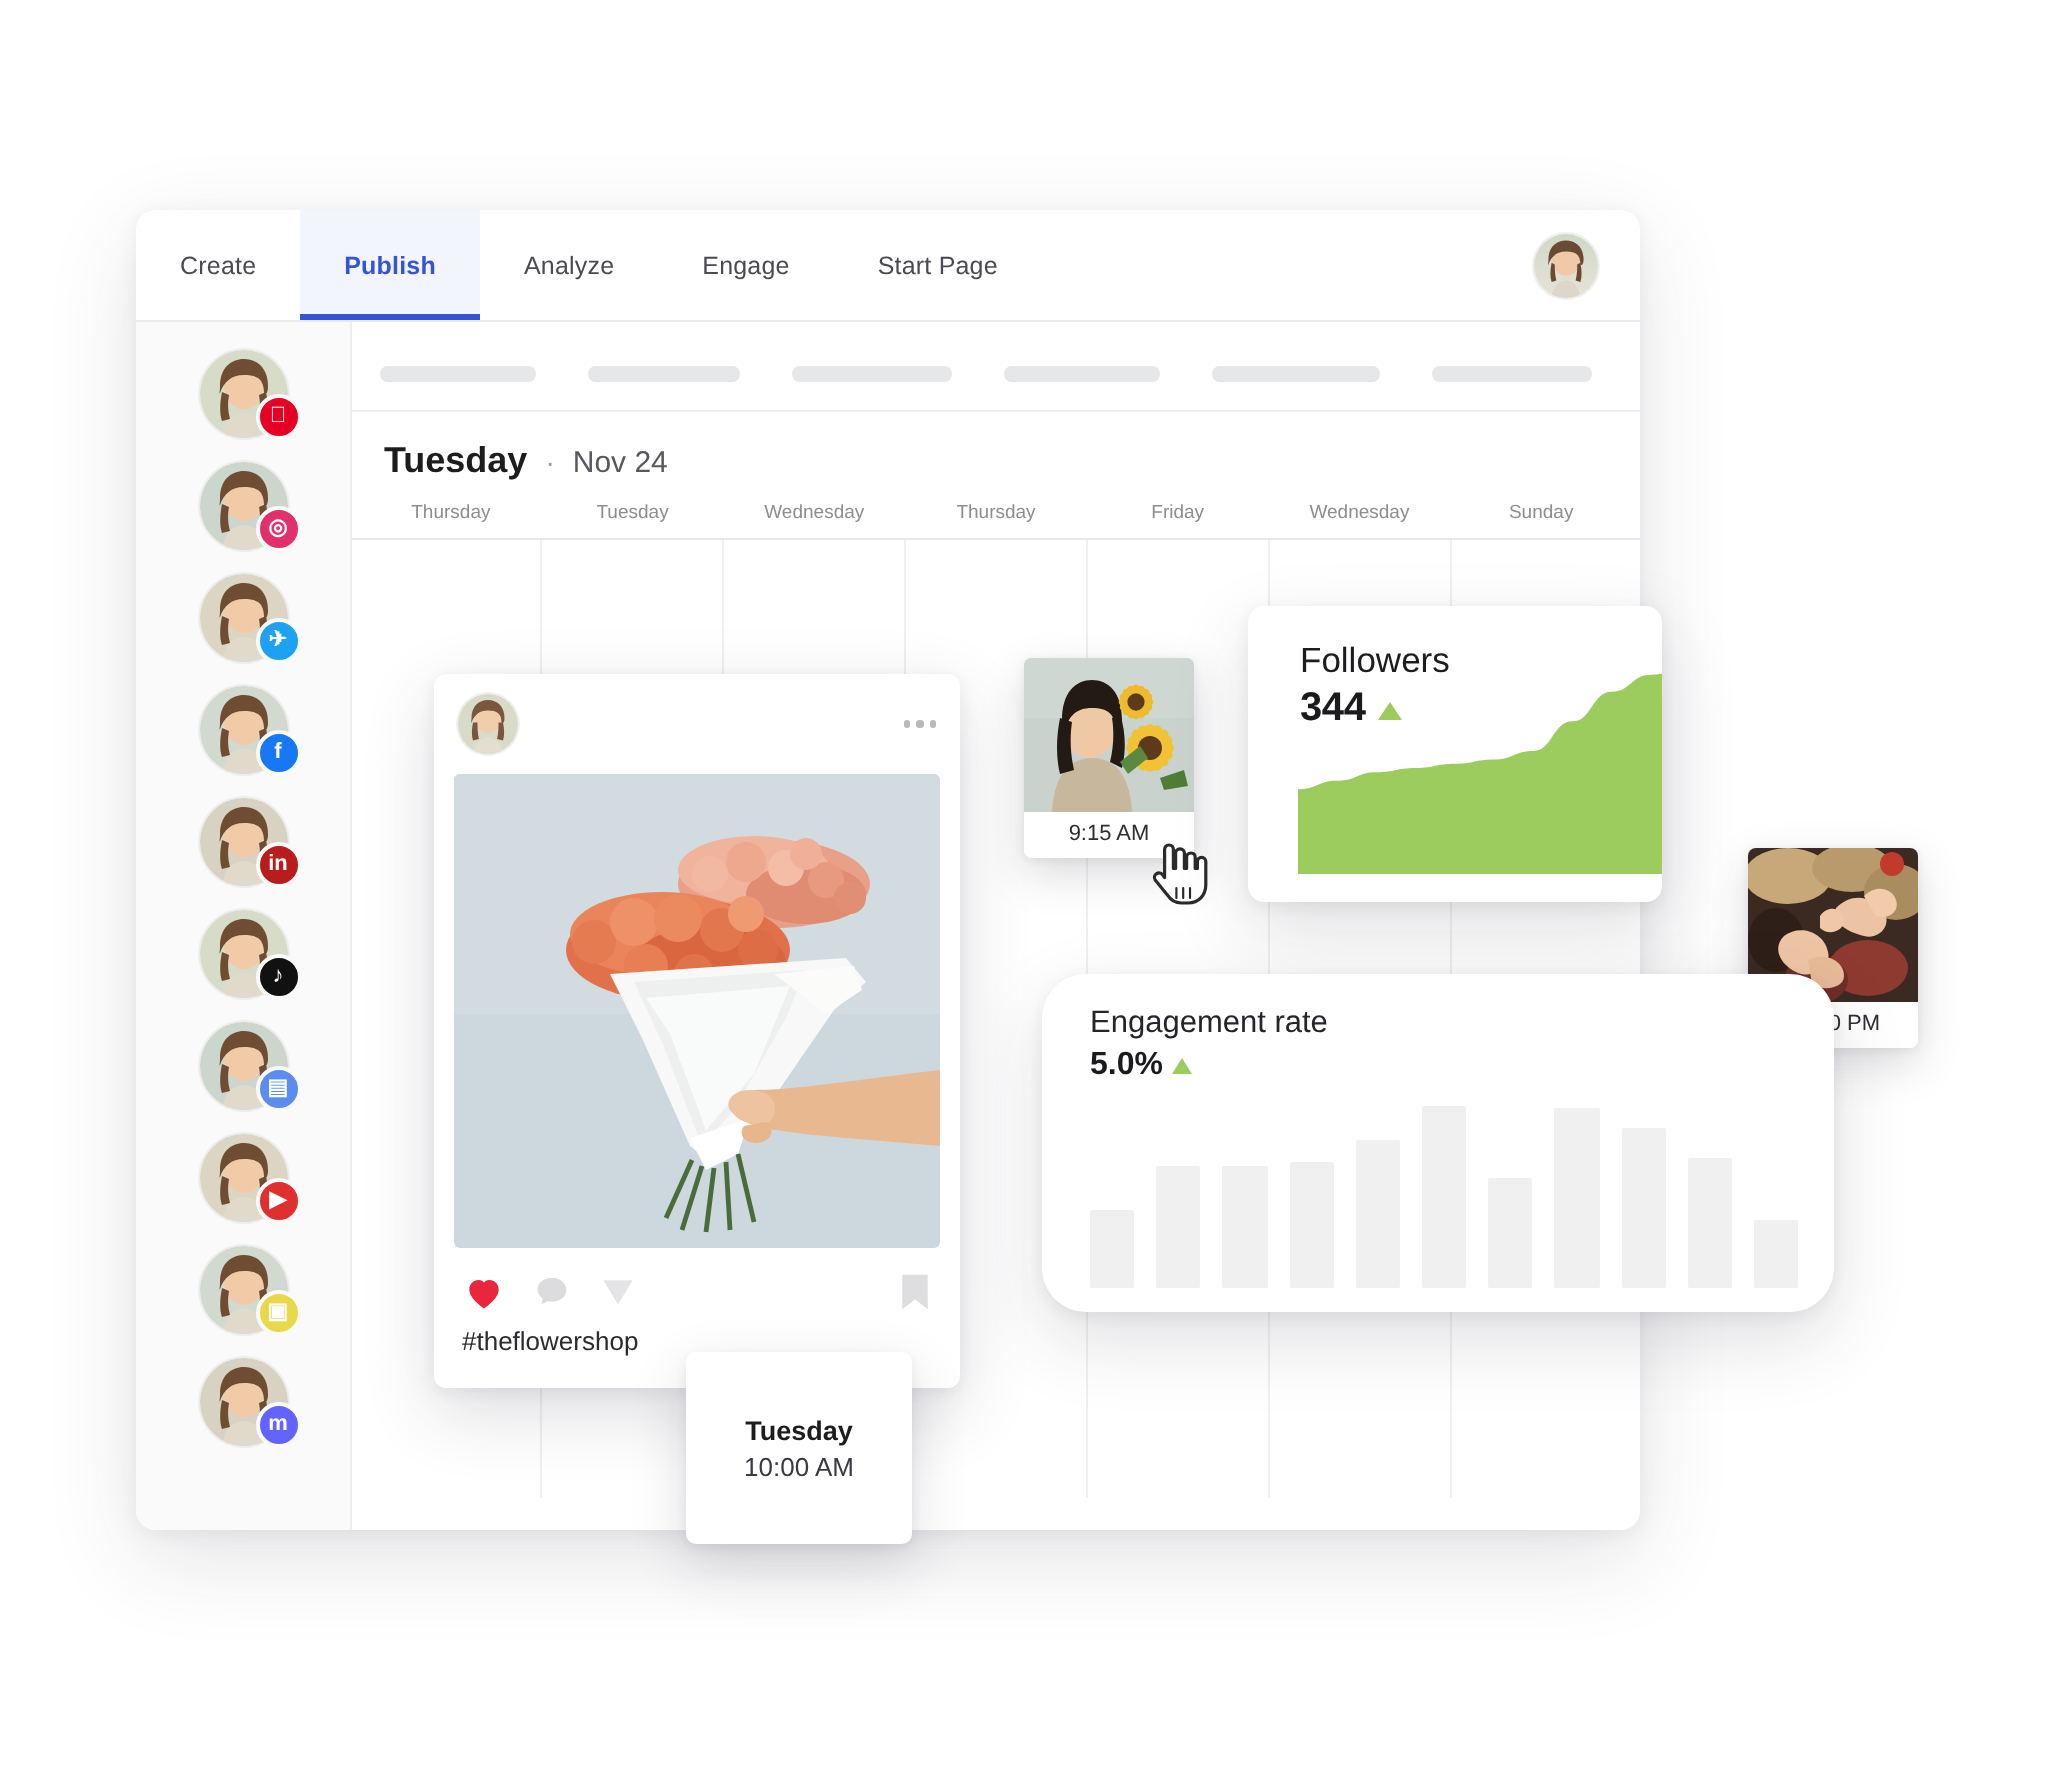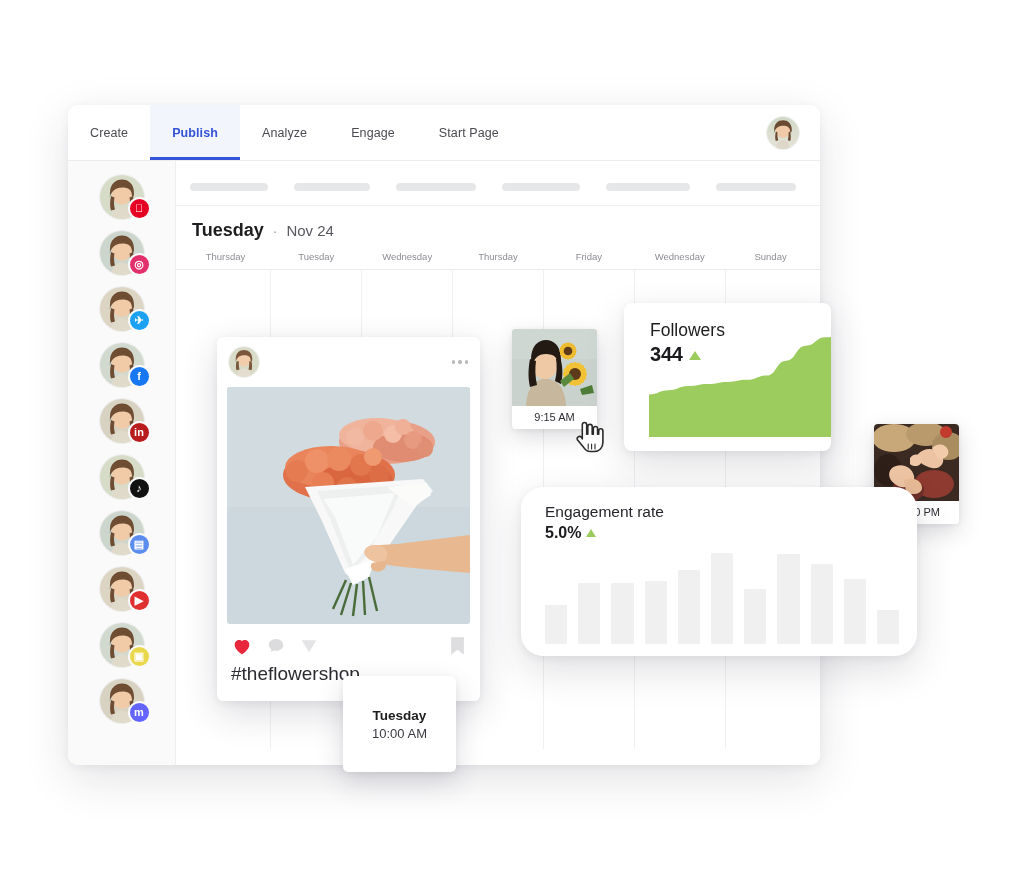--- a/index.html
+++ b/index.html
@@ -109,21 +109,21 @@
   .post-head { display: flex; align-items: center; padding: 10px 12px; }
   .post-head .pava {
     width: 30px; height: 30px; border-radius: 50%; overflow: hidden;
     box-shadow: 0 0 0 1px rgba(0,0,0,.06);
   }
   .dots { margin-left: auto; display: flex; gap: 3px; }
   .dots i { width: 3.5px; height: 3.5px; border-radius: 50%; background: #b9b9bd; display:block; }
   .post-img { margin: 0 10px; height: 237px; border-radius: 3px; overflow: hidden; position: relative; }
   .post-actions { display: flex; align-items: center; gap: 13px; padding: 11px 14px 6px 14px; }
   .post-actions .spacer { margin-left: auto; }
-  .post-cap { padding: 0 14px 16px 14px; font-size: 19px; color: #2a2a30; }
+  .post-cap { padding: 0 14px 16px 14px; font-size: 13px; color: #2a2a30; }
 
   
   .tip-card {
     position: absolute; left: 343px; top: 676px;
     width: 113px; height: 96px;
     background: #fff; border-radius: 5px;
     box-shadow: 0 10px 28px rgba(40,40,60,.16), 0 2px 6px rgba(40,40,60,.07);
     display: flex; flex-direction: column; align-items: center; justify-content: center; gap: 3px;
   }
   .tip-card .t1 { font-size: 13.5px; font-weight: 700; color: #1d1d1f; }

